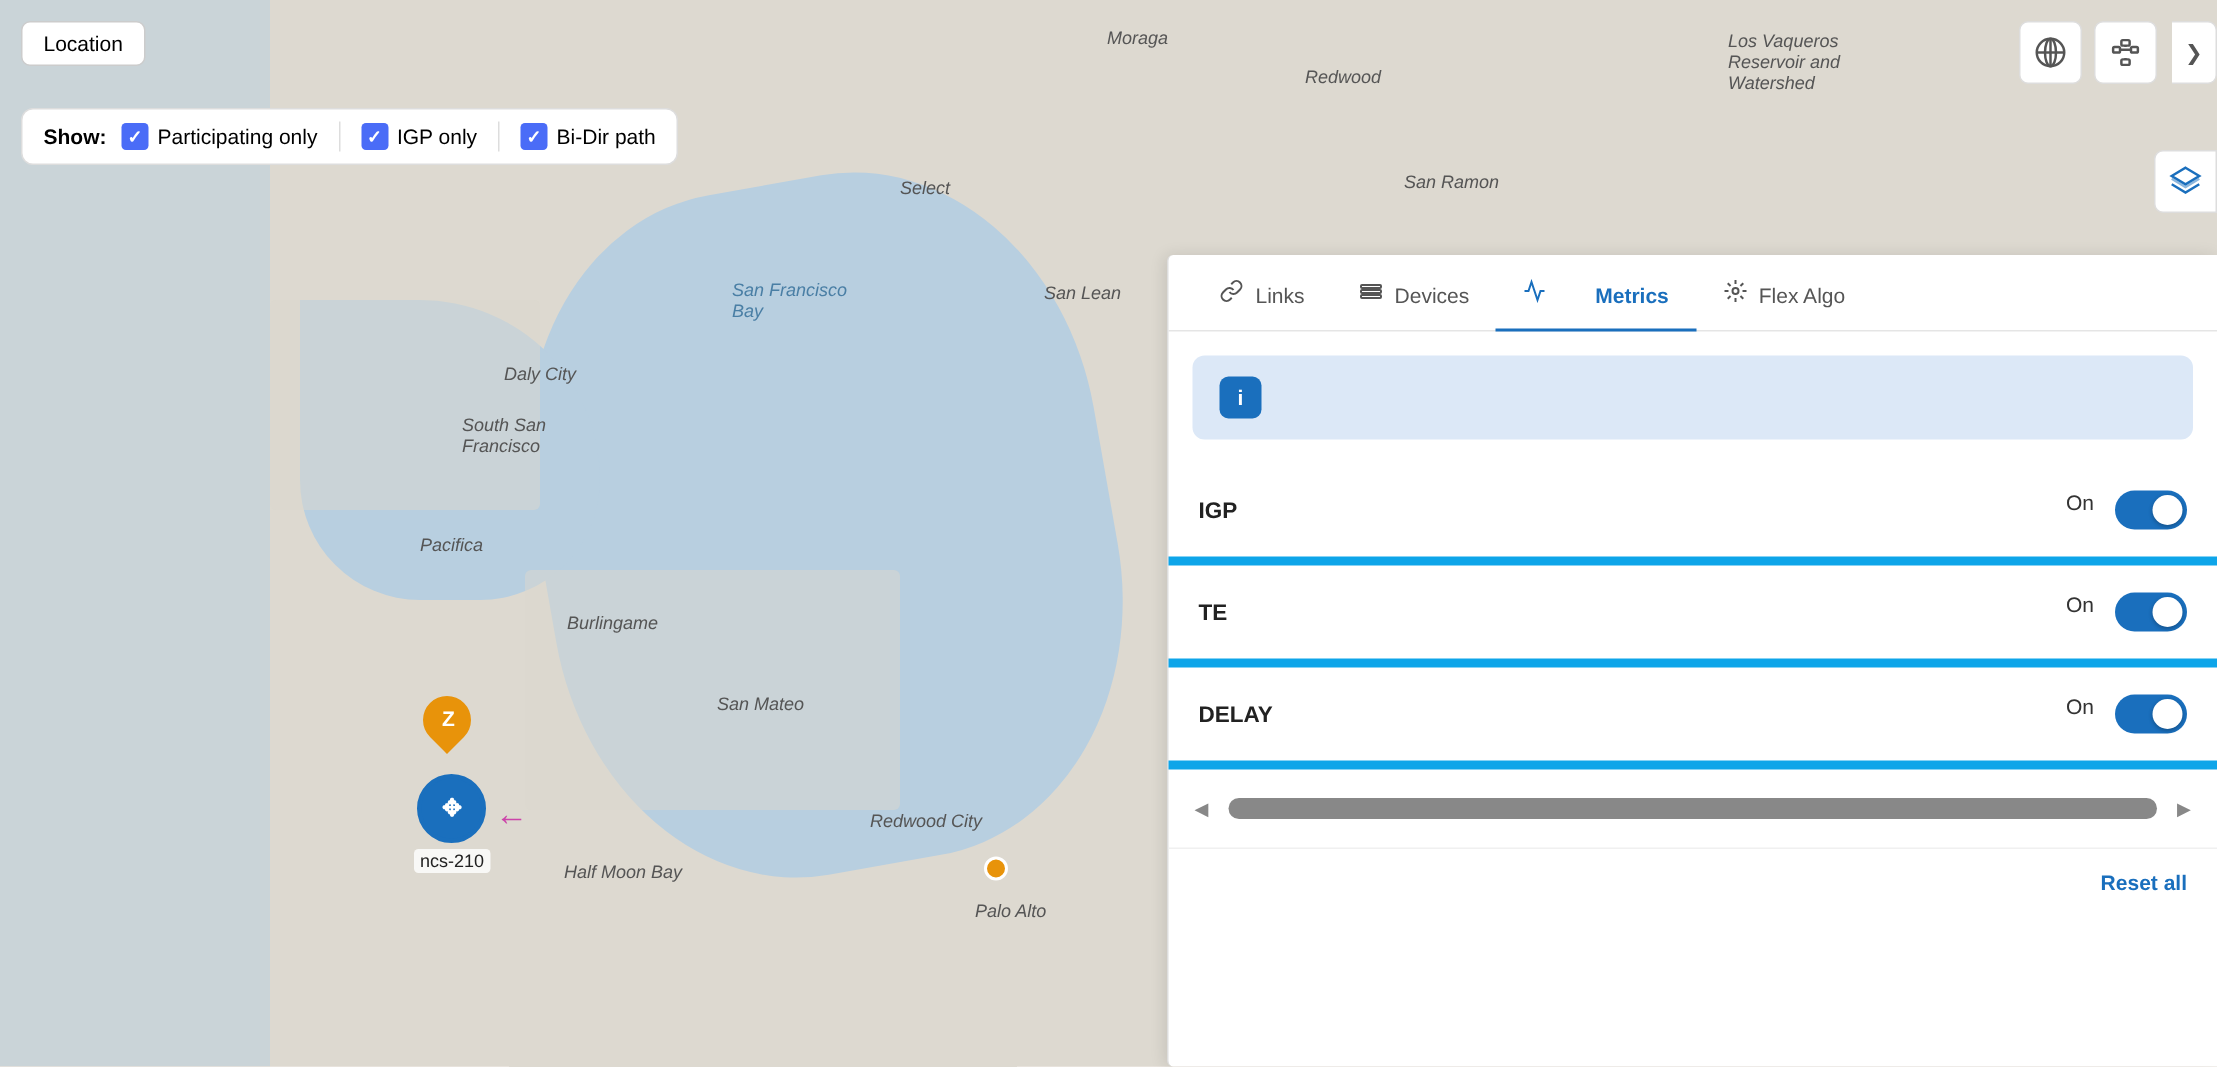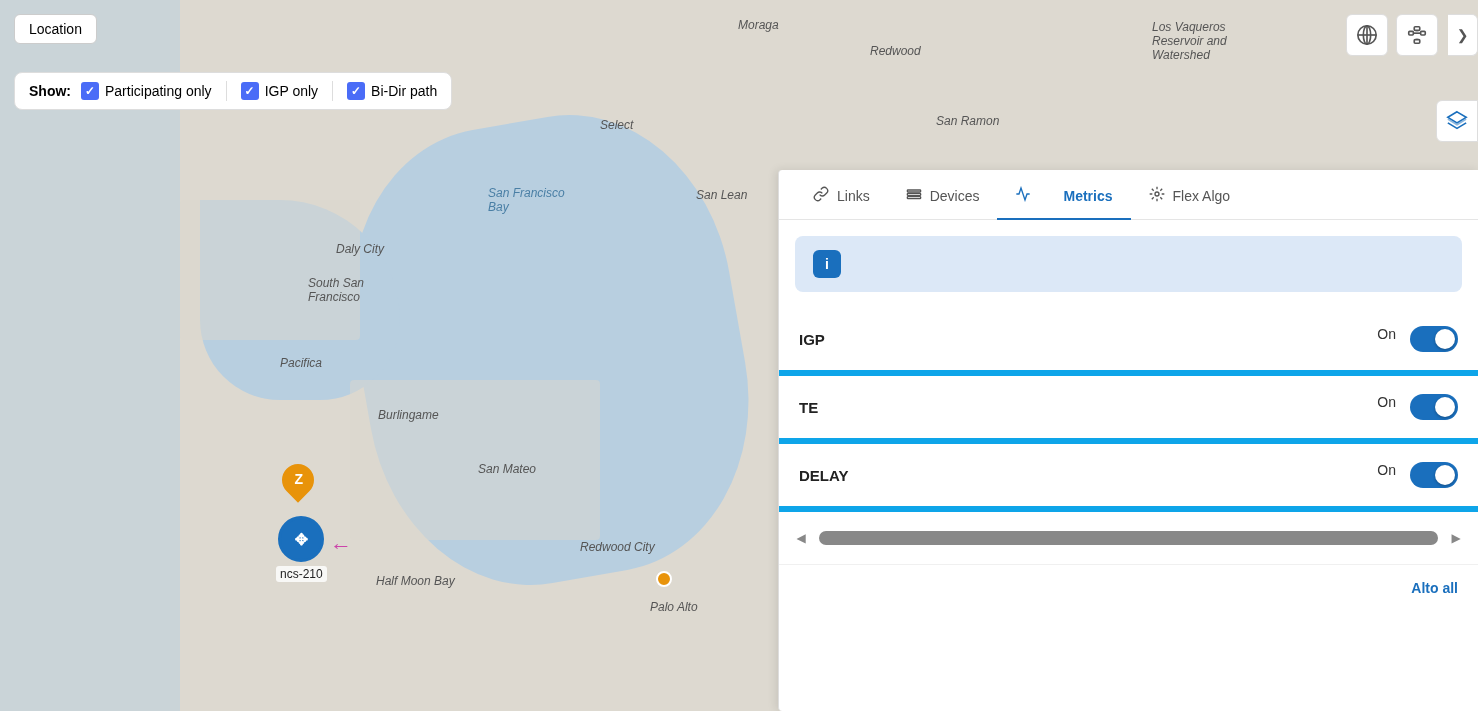--- a/index.html
+++ b/index.html
@@ -547,16 +547,16 @@
     </div>
   </div>
 
   <div class="scrollbar-row">
     <div class="scrollbar-arrow">◀</div>
     <div class="scrollbar-track"></div>
     <div class="scrollbar-arrow">▶</div>
   </div>
 
   <div id="reset-all">
-    <a>Alto all</a>
+    <a>Reset all</a>
   </div>
 
 </div>
 
 </body></html>

